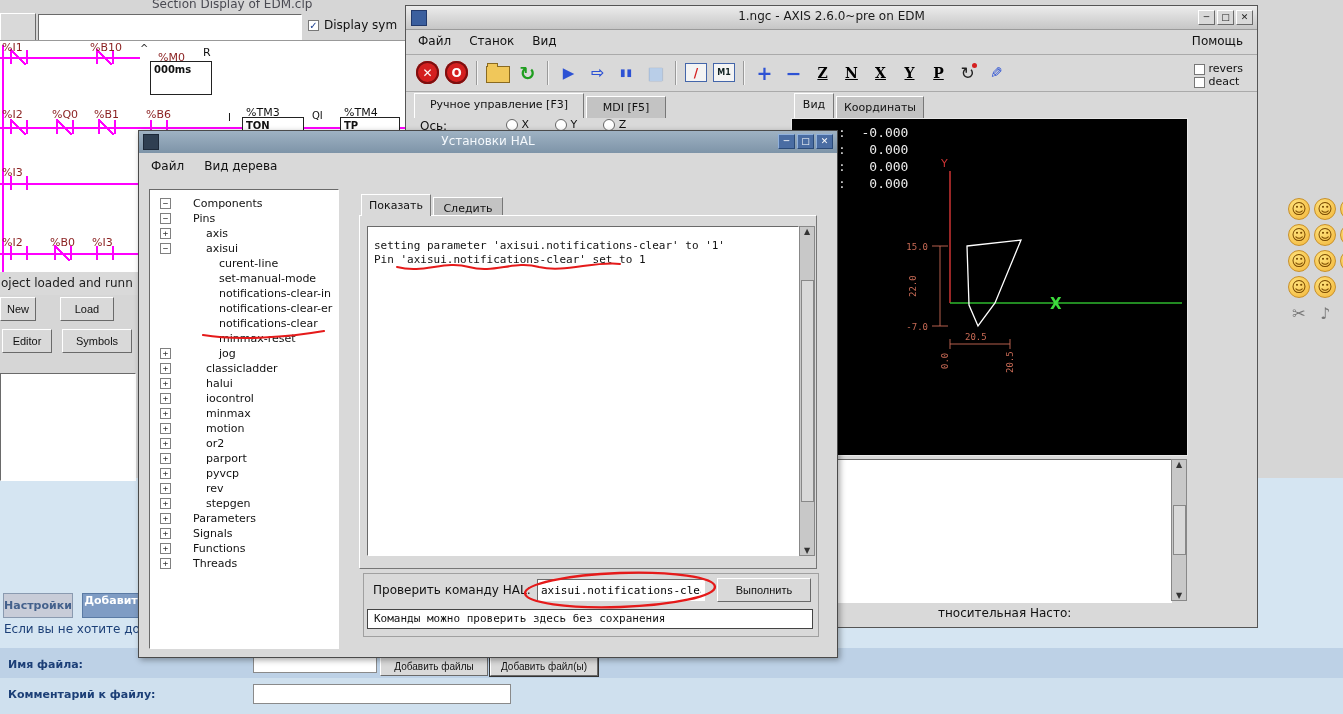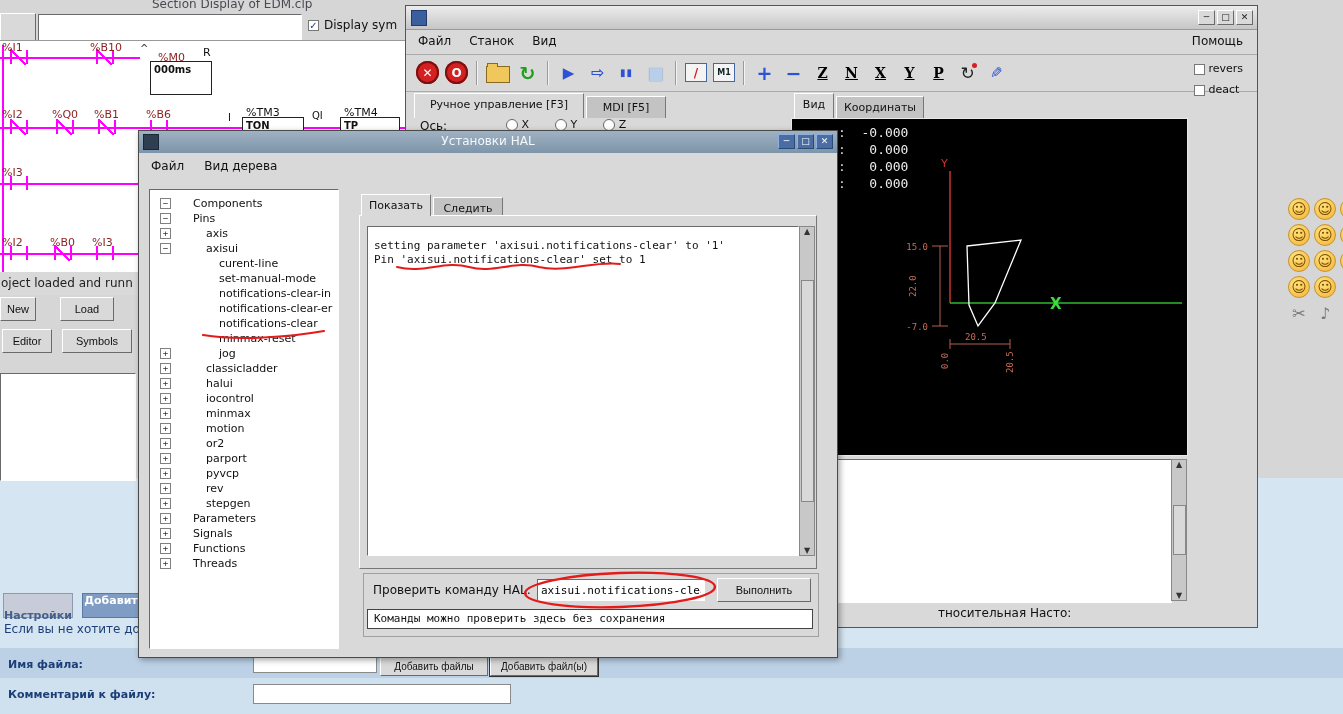--- a/index.html
+++ b/index.html
@@ -124,21 +124,21 @@
   </div>
 
   <button class="abs btn" style="left:0;top:297px;width:36px;height:24px;">New</button>
   <button class="abs btn" style="left:60px;top:297px;width:54px;height:24px;">Load</button>
   <button class="abs btn" style="left:2px;top:329px;width:50px;height:24px;">Editor</button>
   <button class="abs btn" style="left:62px;top:329px;width:70px;height:24px;">Symbols</button>
 
   <div class="abs sunken" style="left:0;top:373px;width:134px;height:106px;"></div>
 
   <div class="abs" style="left:3px;top:593px;width:70px;height:25px;background:#c8ccd8;border:1px solid #8a9ab0;
-              box-sizing:border-box;font-size:11px;font-weight:bold;color:#44618c;text-align:center;padding-top:15px;">Настройки</div>
+              box-sizing:border-box;font-size:11px;font-weight:bold;color:#44618c;text-align:center;padding-top:5px;">Настройки</div>
   <div class="abs" style="left:82px;top:593px;width:58px;height:25px;background:#7f9cc4;border:1px solid #5a7aa4;
               box-sizing:border-box;font-size:11px;font-weight:bold;color:#fff;text-align:center;padding-top:0;">Добавит</div>
   <div class="abs navy" style="left:4px;top:622px;font-size:12px;">Если вы не хотите до</div>
 
   <span class="abs navy" style="left:8px;top:658px;font-size:11px;font-weight:bold;">Имя файла:</span>
   <input class="abs" style="left: 253px; top: 656px; width: 124px; height: 17px; border: 1px solid rgb(138, 138, 138); background: rgb(255, 255, 255); box-sizing: border-box;">
   <button class="abs btn" style="left:380px;top:657px;width:108px;height:19px;font-size:10px;">Добавить файлы</button>
   <button class="abs btn" style="left:490px;top:657px;width:108px;height:19px;font-size:10px;outline:1px solid #333;">Добавить файл(ы)</button>
 
   <span class="abs navy" style="left:8px;top:688px;font-size:11px;font-weight:bold;">Комментарий к файлу:</span>
@@ -182,20 +182,21 @@
       </span>
       <span class="stkitem tool">
         <span>☻</span>
       </span>
     </div>
 
   <div class="abs" style="left:405px;top:5px;width:853px;height:623px;background:#d9d9d9;border:1px solid #555;box-sizing:border-box;z-index:10;">
 
     <div class="abs" style="left:0;top:0;width:851px;height:23px;background:linear-gradient(#ececec,#c6c6c6);border-bottom:1px solid #9a9a9a;">
       <span class="abs" style="left:5px;top:4px;width:14px;height:14px;background:#3b5f9e;border:1px solid #22396b;"></span>
+      <div class="abs" style="left:0;top:3px;width:100%;text-align:center;font-size:12px;color:#1a1a1a;">1.ngc - AXIS 2.6.0~pre on EDM</div>
       <div class="abs" style="right:4px;top:4px;display:flex;gap:2px;">
 
       <span class="wbtn"><span>─</span></span>
           <span class="wbtn"><span>□</span></span>
           <span class="wbtn"><span>✕</span></span>
         </div>
     </div>
 
     <div class="abs" style="left:0;top:23px;width:851px;height:25px;border-bottom:1px solid #aaa;">
       <div style="display:flex;gap:18px;padding:5px 0 0 12px;font-size:12px;">
@@ -315,21 +316,21 @@
           <text transform="translate(156,250) rotate(-90)" stroke="none">0.0</text>
           <text transform="translate(221,254) rotate(-90)" stroke="none">20.5</text>
         </g>
       </svg>
       <div class="abs mono" style="left:46px;top:5px;font-size:13px;line-height:17px;color:#ececec;white-space:pre;">:  -0.000
 :   0.000
 :   0.000
 :   0.000</div>
     </div>
 
-    <div class="abs" style="left:788px;top:56px;display:flex;flex-direction:column;gap:8px;font-size:11px;">
+    <div class="abs" style="left:788px;top:56px;display:flex;flex-direction:column;font-size:11px;">
 
     <span class="side-check"><span class="cbx"></span> <span>revers</span></span>
         <span class="side-check"><span class="cbx"></span> <span>deact</span></span>
       </div>
 
     <div class="abs sunken" style="left:388px;top:453px;width:376px;height:142px;"></div>
     <div class="abs sb" style="left:765px;top:453px;width:16px;height:142px;">
       <span>▲</span>
       <span class="thumb"></span>
       <span>▼</span>

